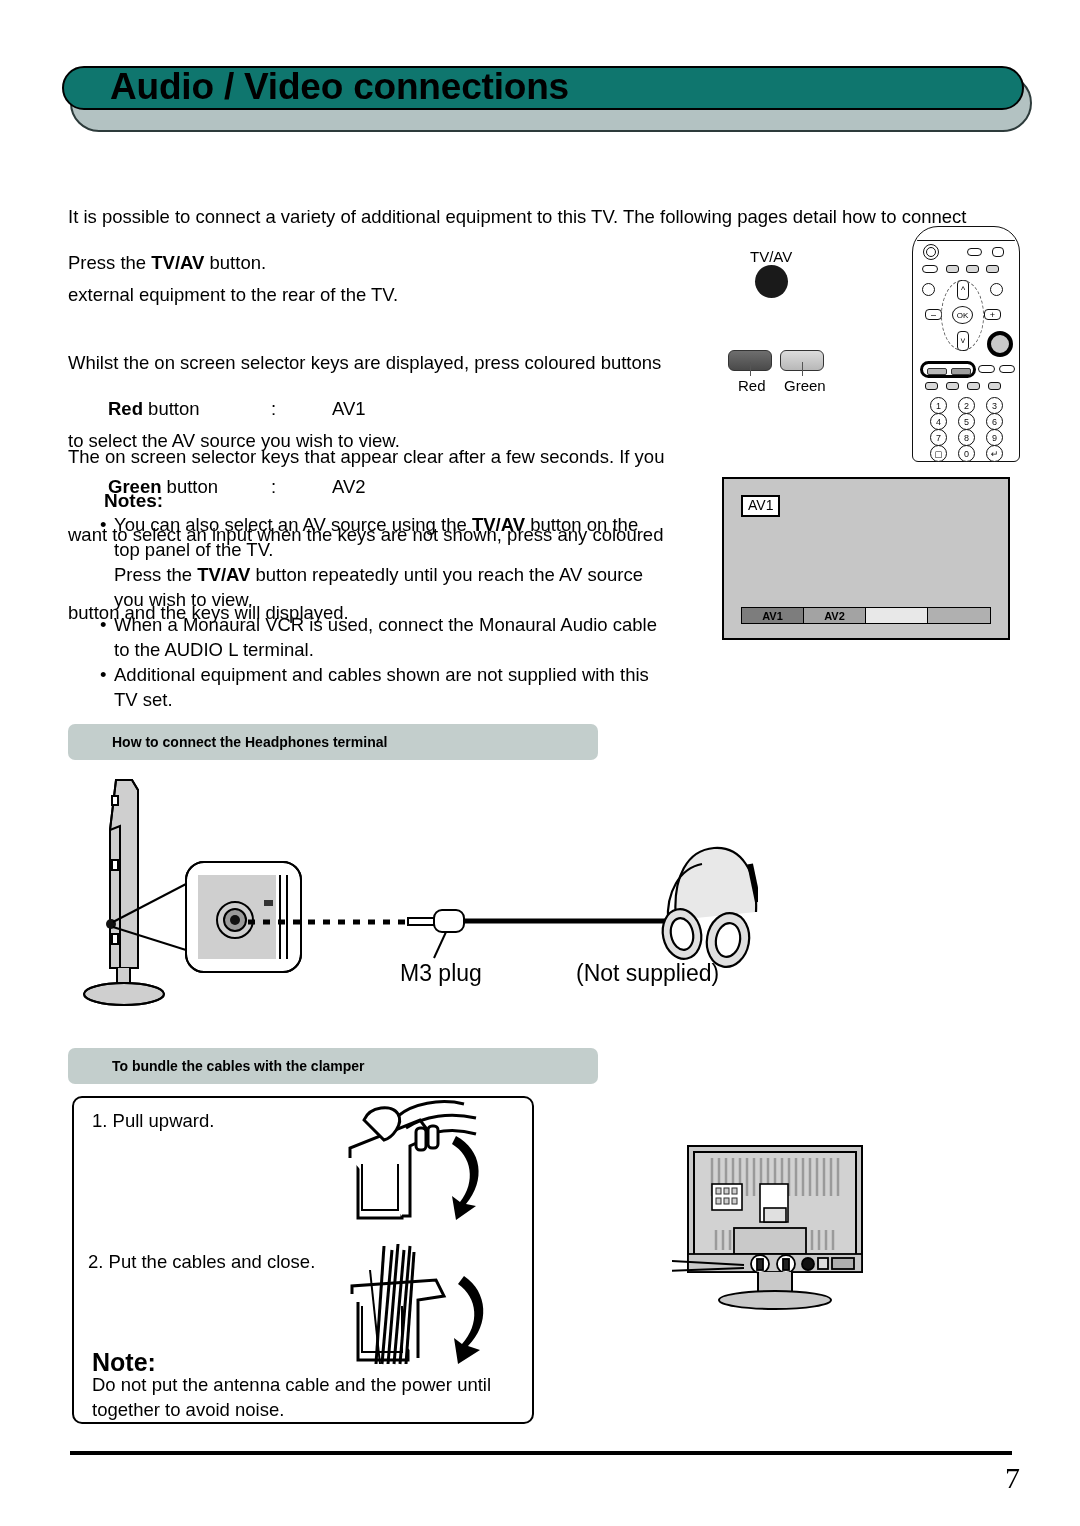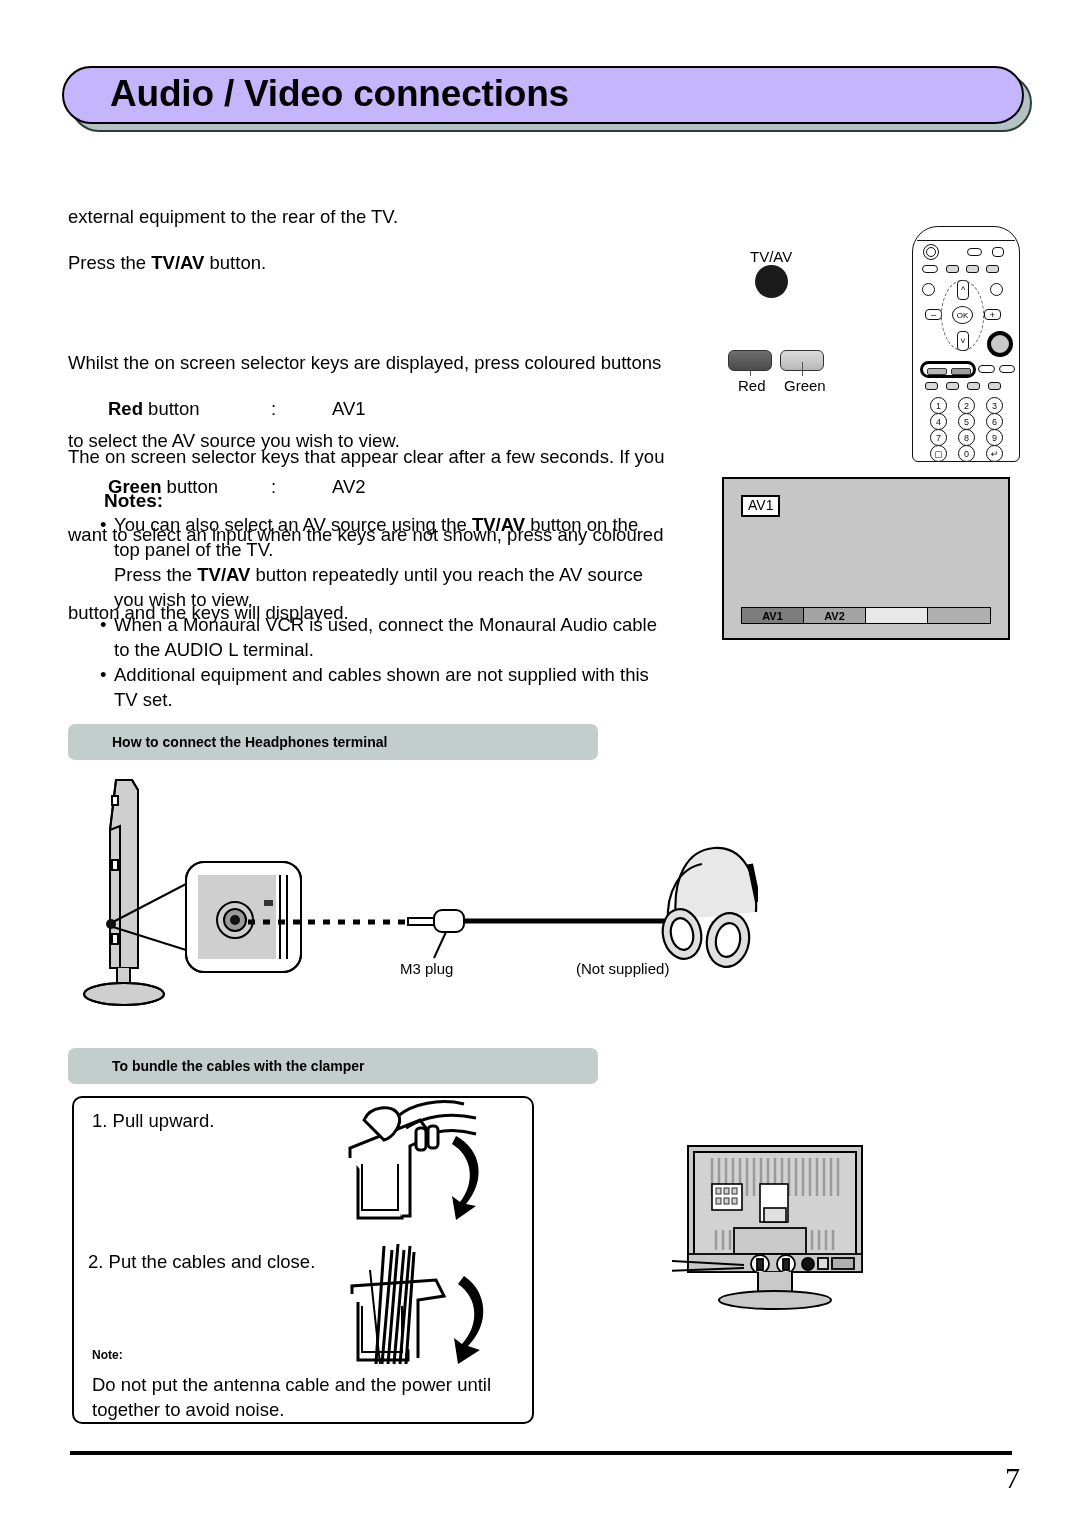--- a/index.html
+++ b/index.html
@@ -25,24 +25,24 @@
     position: absolute;
     left: 8px; top: 8px;
     width: 962px; height: 58px;
     border: 2px solid #2d3b3b;
     border-radius: 31px;
     background: #b3c2c2;
   }
   .title-bar {
     position: absolute;
     left: 0; top: 0;
-    width: 962px; height: 58px;
+    width: 962px; height: 44px;
     border: 2px solid #000;
     border-radius: 31px;
-    background: #c4b5fd;
+    background: #0f766e;
   }
   .title-text {
     position: absolute;
     left: 46px; top: 50%;
     transform: translateY(-52%);
     font-size: 37px;
     font-weight: bold;
     letter-spacing: -0.2px;
     white-space: nowrap;
   }
@@ -254,21 +254,21 @@
   .seg-4   { background: #b0b0b0; }
 
   
   #hp-diagram {
     position: absolute;
     left: 68px; top: 772px;
     width: 690px; height: 255px;
   }
   .cap {
     position: absolute;
-    font-size: 15px;
+    font-size: 23px;
   }
   #cap-m3 { left: 400px; top: 960px; }
   #cap-notsupplied { left: 576px; top: 960px; }
 
   
   #clamp-box {
     position: absolute;
     left: 72px; top: 1096px;
     width: 462px; height: 328px;
     border: 2px solid #000;
@@ -277,21 +277,21 @@
   }
   .clamp-step {
     position: absolute;
     font-size: 18.5px;
   }
   #step1 { left: 92px; top: 1110px; }
   #step2 { left: 88px; top: 1251px; }
   #note-head {
     position: absolute;
     left: 92px; top: 1348px;
-    font-size: 12px; font-weight: bold;
+    font-size: 25px; font-weight: bold;
   }
   #note-body {
     position: absolute;
     left: 92px; top: 1372px;
     width: 420px;
     font-size: 18.5px;
     line-height: 25px;
   }
 
   
@@ -320,20 +320,21 @@
 <body>
 
 <div class="title-wrap">
   <div class="title-shadow"></div>
   <div class="title-bar">
     <div class="title-text">Audio / Video connections</div>
   </div>
 </div>
 
 <div class="para intro">
+  <div>It is possible to connect a variety of additional equipment to this TV. The following pages detail how to connect</div>
   <div>external equipment to the rear of the TV.</div>
 </div>
 
 <div class="para press-tvav"><span>Press the </span><b>TV/AV</b><span> button.</span></div>
 
 <div class="para whilst">
   <div>Whilst the on screen selector keys are displayed, press coloured buttons</div>
   <div>to select the AV source you wish to view.</div>
 </div>
 

